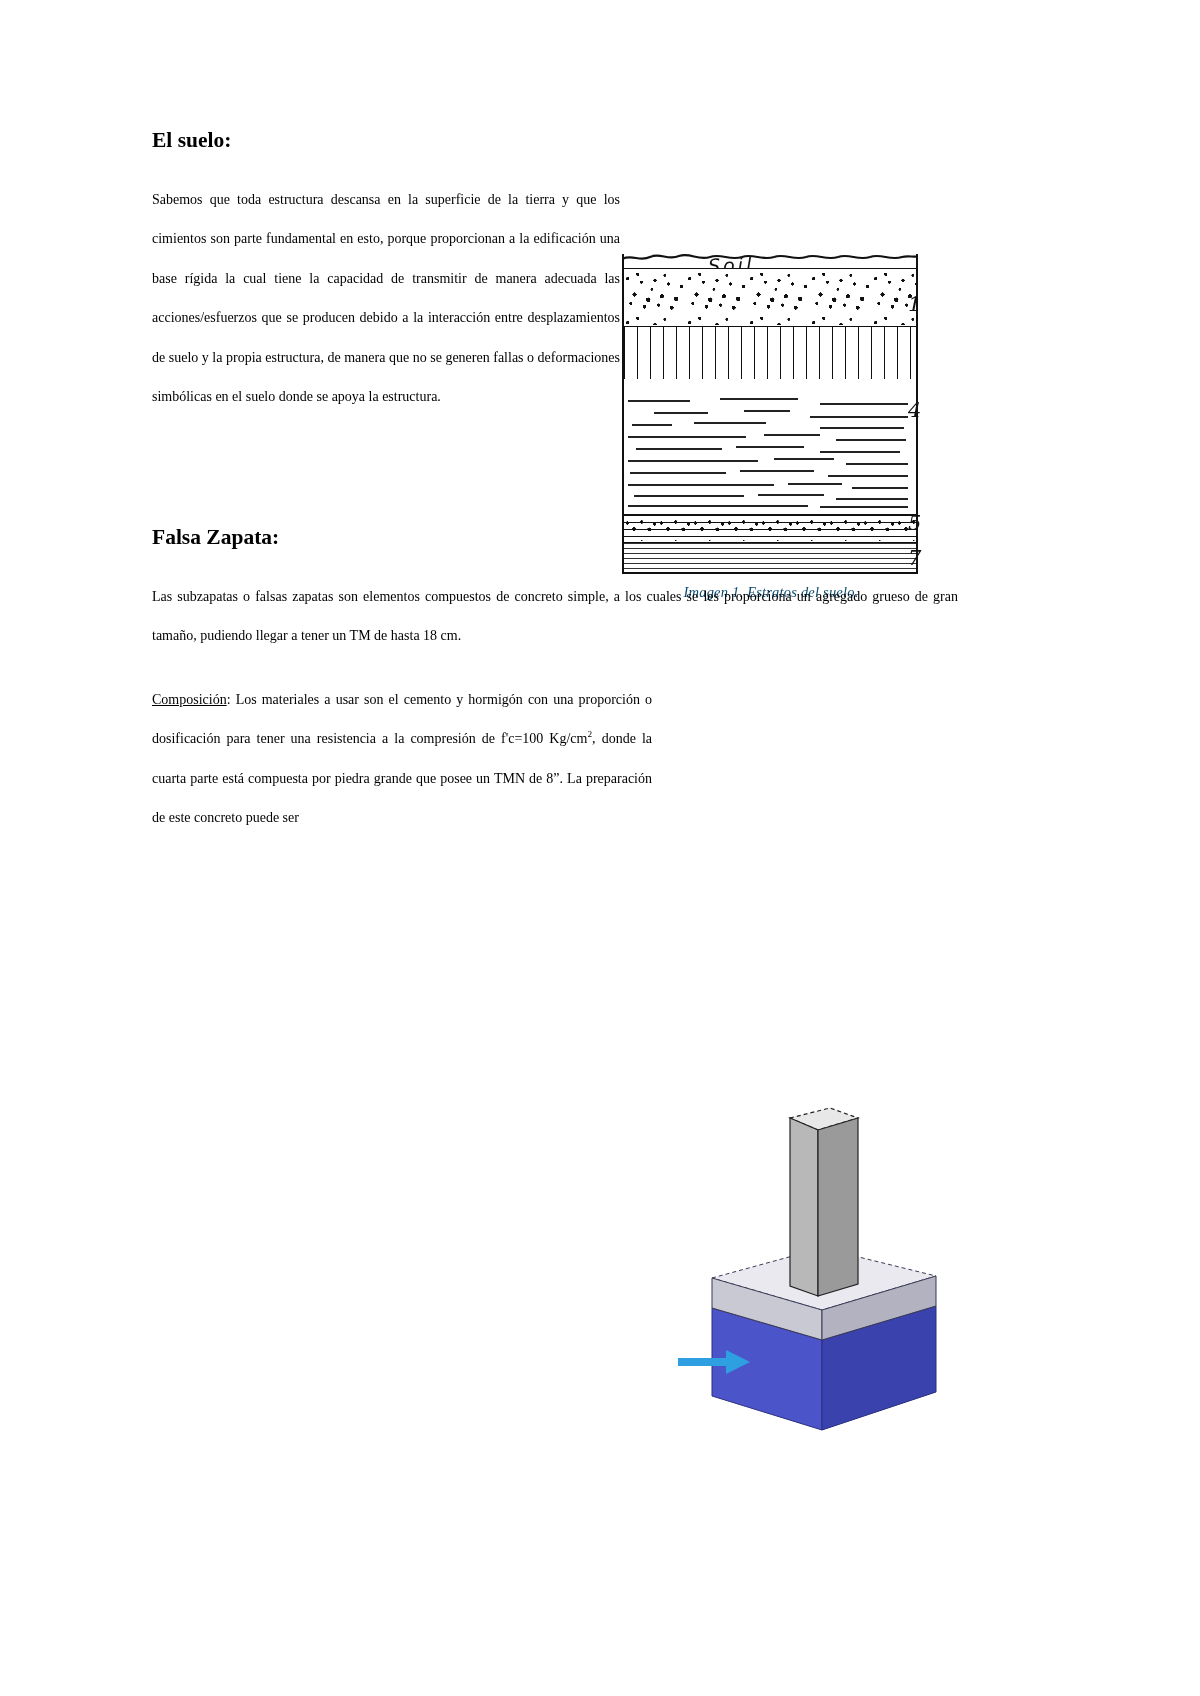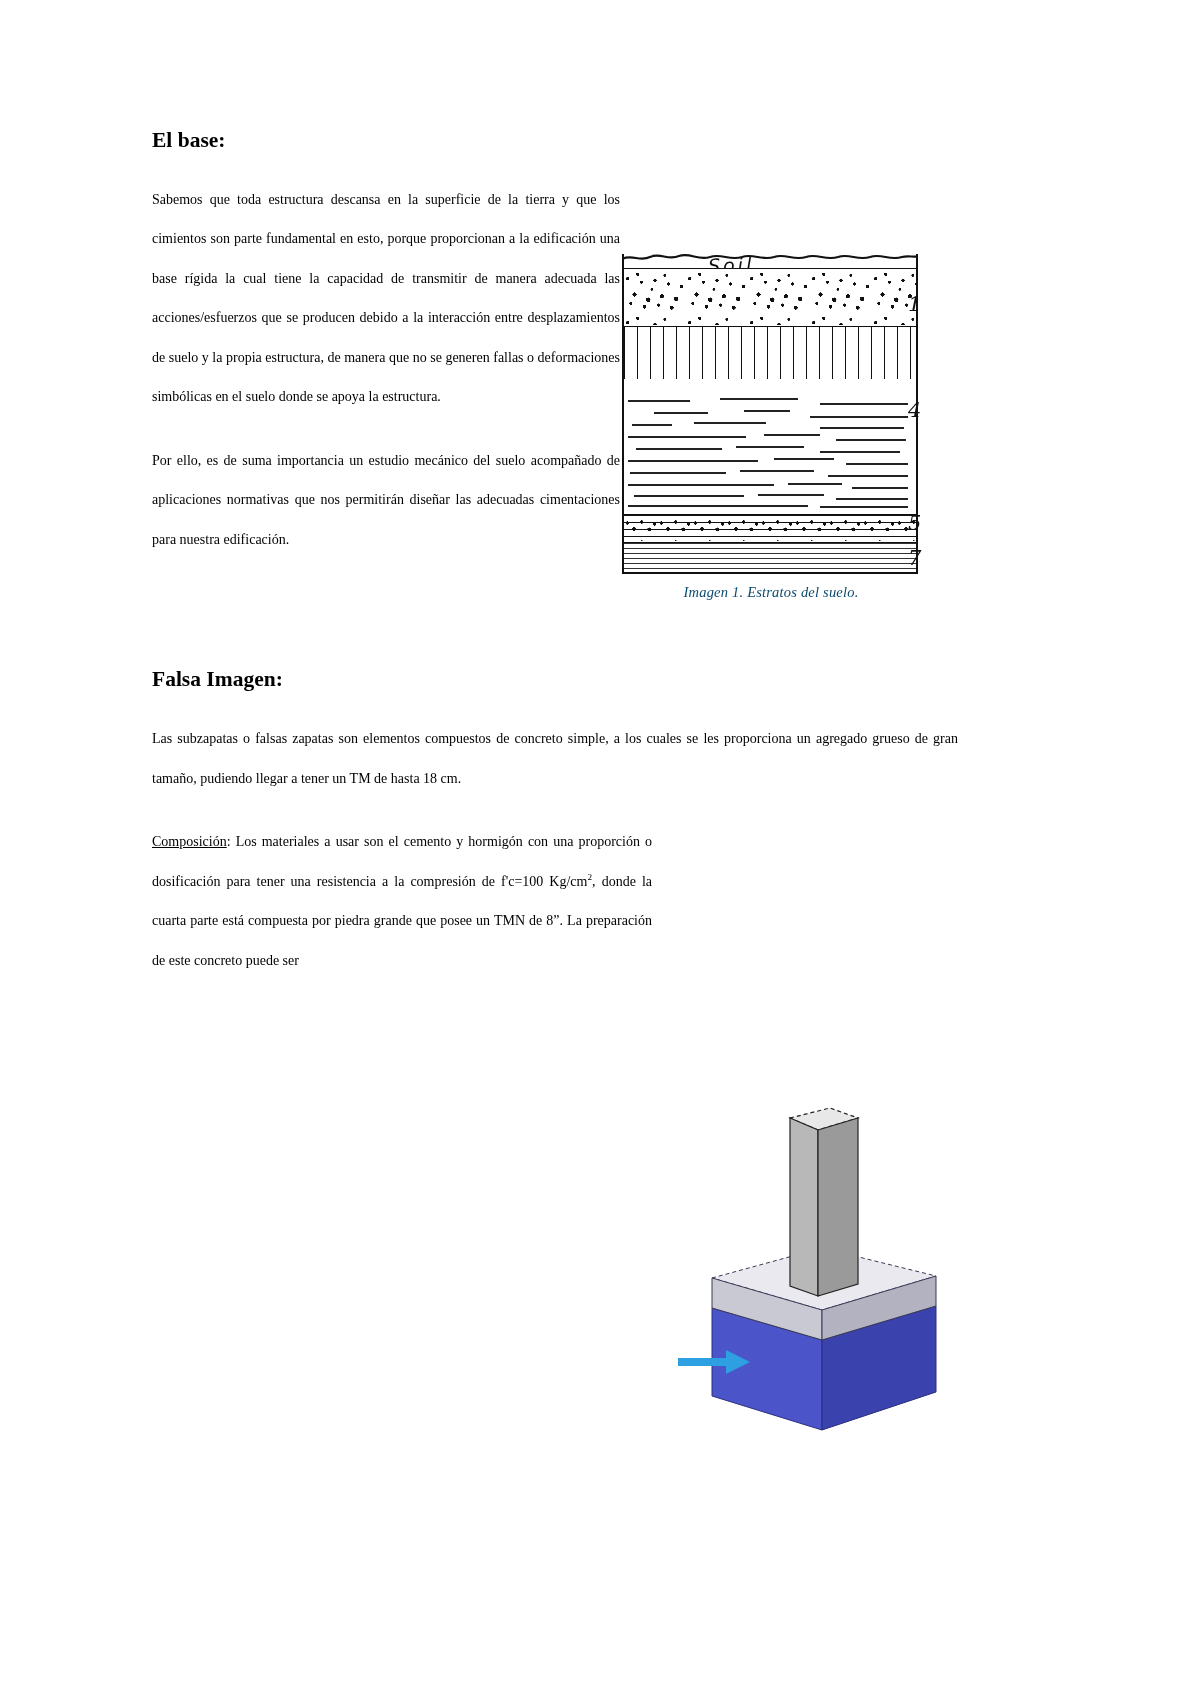--- a/index.html
+++ b/index.html
@@ -296,29 +296,28 @@
       <g>
         <line x1="6" y1="262" x2="56" y2="262" stroke="#2e9fe0" stroke-width="8" stroke-linecap="butt"></line>
         <polygon points="54,250 78,262 54,274" fill="#2e9fe0"></polygon>
       </g>
     </svg>
   </div>
 
   <div class="content">
 
 
-    <h2 class="heading">El base:</h2>
+    <h2 class="heading">El suelo:</h2>
 
     <p class="body" style="padding-right:0;"><span style="float: right; width: 338px; height: 370px; shape-outside: inset(0px);"></span>Sabemos que toda estructura descansa en la superficie de la tierra y que los cimientos son parte fundamental en esto, porque proporcionan a la edificación una base rígida la cual tiene la capacidad de transmitir de manera adecuada las acciones/esfuerzos que se producen debido a la interacción entre desplazamientos de suelo y la propia estructura, de manera que no se generen fallas o deformaciones simbólicas en el suelo donde se apoya la estructura.</p>
 
-    <p class="body">Por ello, es de suma importancia un estudio mecánico del suelo acompañado de aplicaciones normativas que nos permitirán diseñar las adecuadas cimentaciones para nuestra edificación.</p>
 
     <div style="height:84px;"></div>
 
-    <h2 class="heading">Falsa Imagen:</h2>
+    <h2 class="heading">Falsa Zapata:</h2>
 
     <p class="body">Las subzapatas o falsas zapatas son elementos compuestos de concreto simple, a los cuales se les proporciona un agregado grueso de gran tamaño, pudiendo llegar a tener un TM de hasta 18 cm.</p>
 
     <p class="body last" style="width:500px;">
       <span class="u">Composición</span><span>: Los materiales a usar son el cemento y hormigón con una proporción o dosificación para tener una resistencia a la compresión de </span><span>f'c=100 Kg/cm</span><sup>2</sup><span>, donde la cuarta parte está compuesta por piedra grande que posee un TMN de 8”. La preparación de este concreto puede ser</span>
     </p>
 
   </div>
 </div>
 

